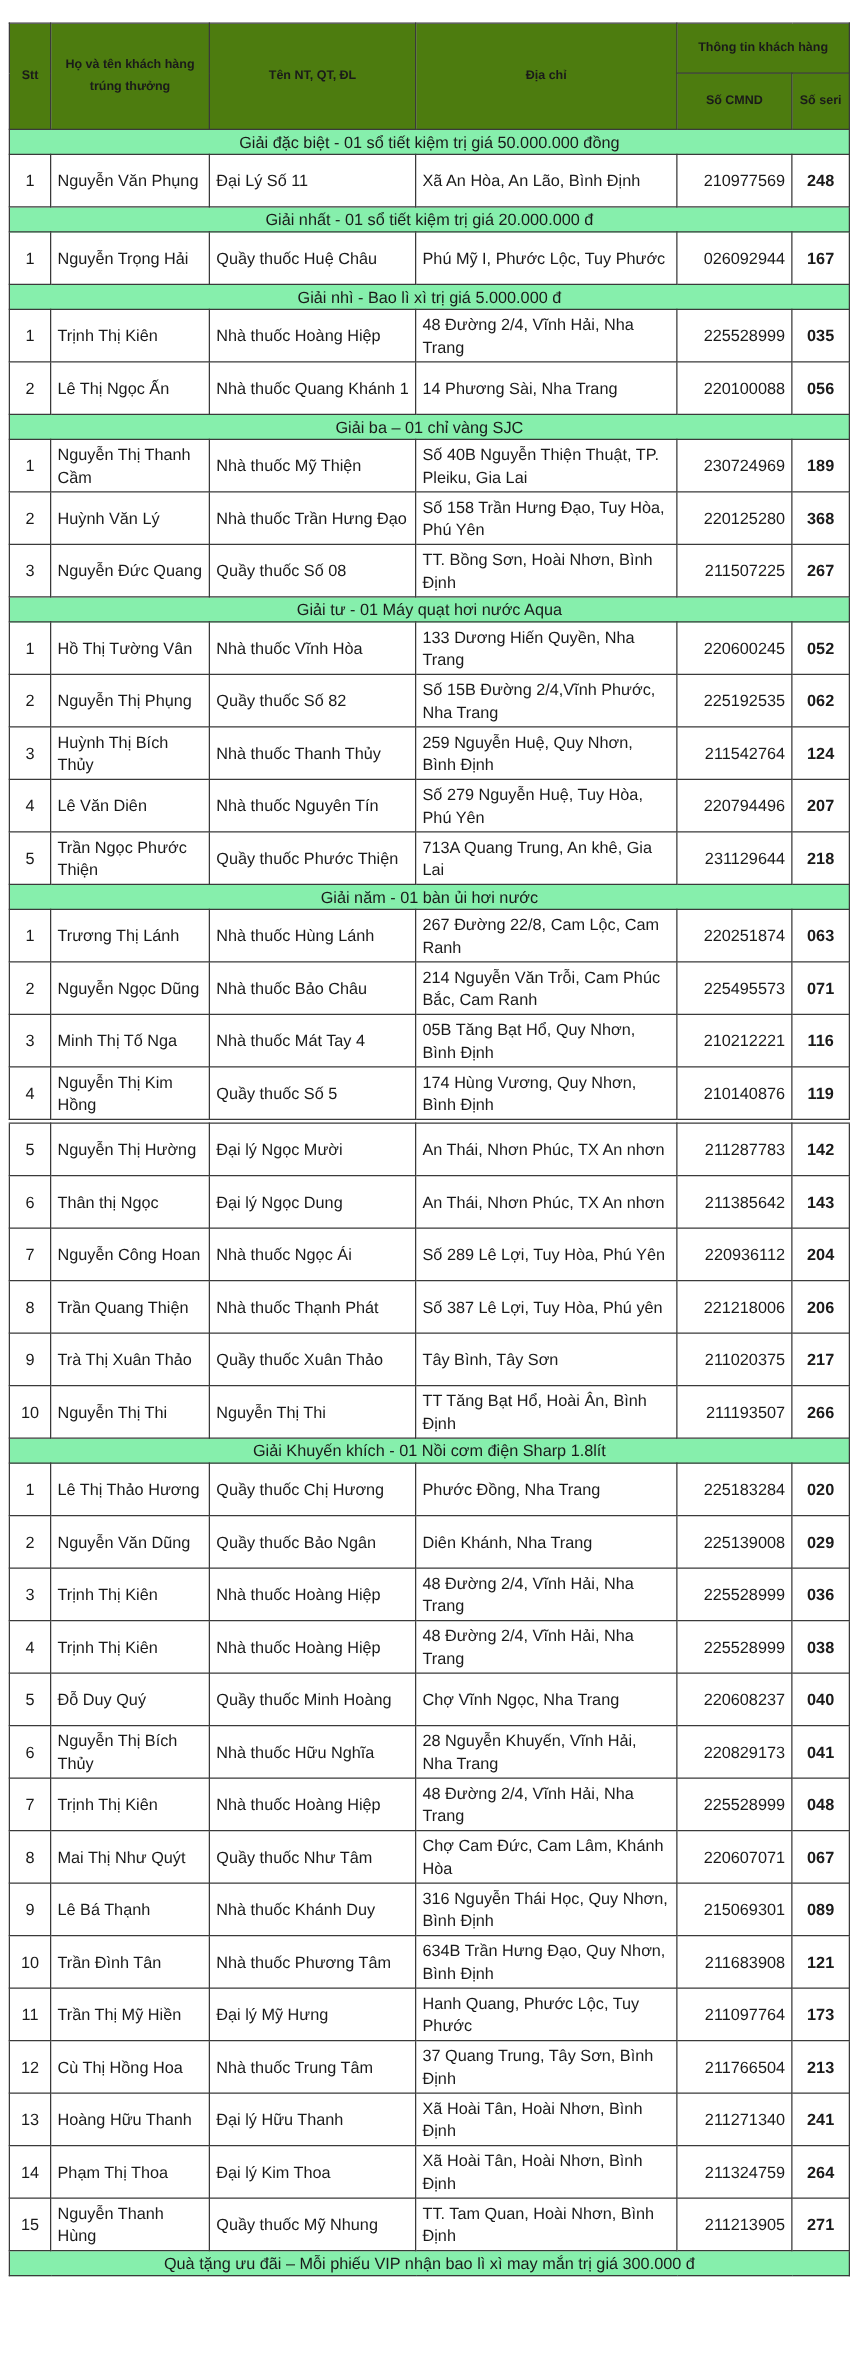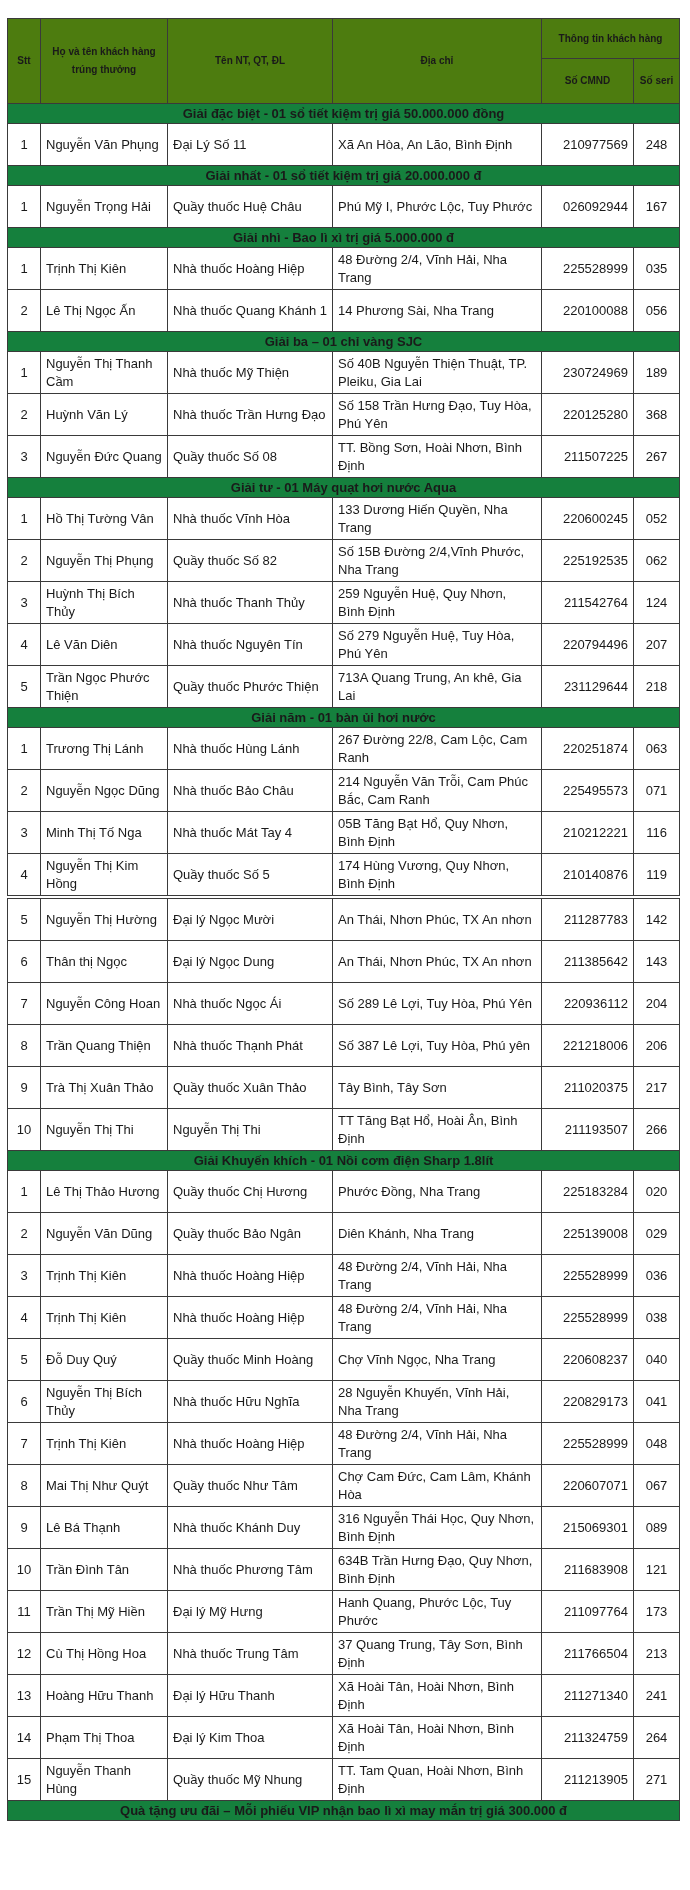--- a/index.html
+++ b/index.html
@@ -3,25 +3,25 @@
 <meta charset="utf-8">
 <style>
   html, body { margin: 0; padding: 0; background: #ffffff; }
   body { width: 690px; height: 1890px; position: relative; overflow: hidden;
          font-family: "Liberation Sans", sans-serif; color: #1a1a1a; }
   .tbl { position: absolute; left: 7px; top: 18px; width: 672px; border-collapse: collapse; table-layout: fixed; font-size: 13px; }
   .tbl td, .tbl th { border: 1px solid #3a3a3a; padding: 0 5px; line-height: 18px; vertical-align: middle; }
   .tbl th { background: #4d7c0f; font-weight: bold; text-align: center; font-size: 10px; }
   .tbl .h-top { height: 39px; }
   .tbl .h-bot { height: 44px; }
-  .tbl tr.sec td { background: #15803d; font-weight: bold; text-align: center; height: 19px; line-height: 18px; padding: 0; }
+  .tbl tr.sec td { background: #86efac; font-weight: normal; text-align: center; height: 19px; line-height: 18px; padding: 0; }
   .tbl tr.row td { height: 41px; }
   .c-stt { text-align: center; }
   .c-cmnd { text-align: right; }
-  .c-seri { text-align: center; }
+  .c-seri { text-align: center; font-weight: bold; }
   .gap td { height: 2px !important; border-left: none !important; border-right: none !important; padding: 0 !important; background: #ffffff; }
 </style>
 </head>
 <body>
 
 <table class="tbl">
   <colgroup>
     <col style="width:33px">
       <col style="width:127px">
       <col style="width:165px">

